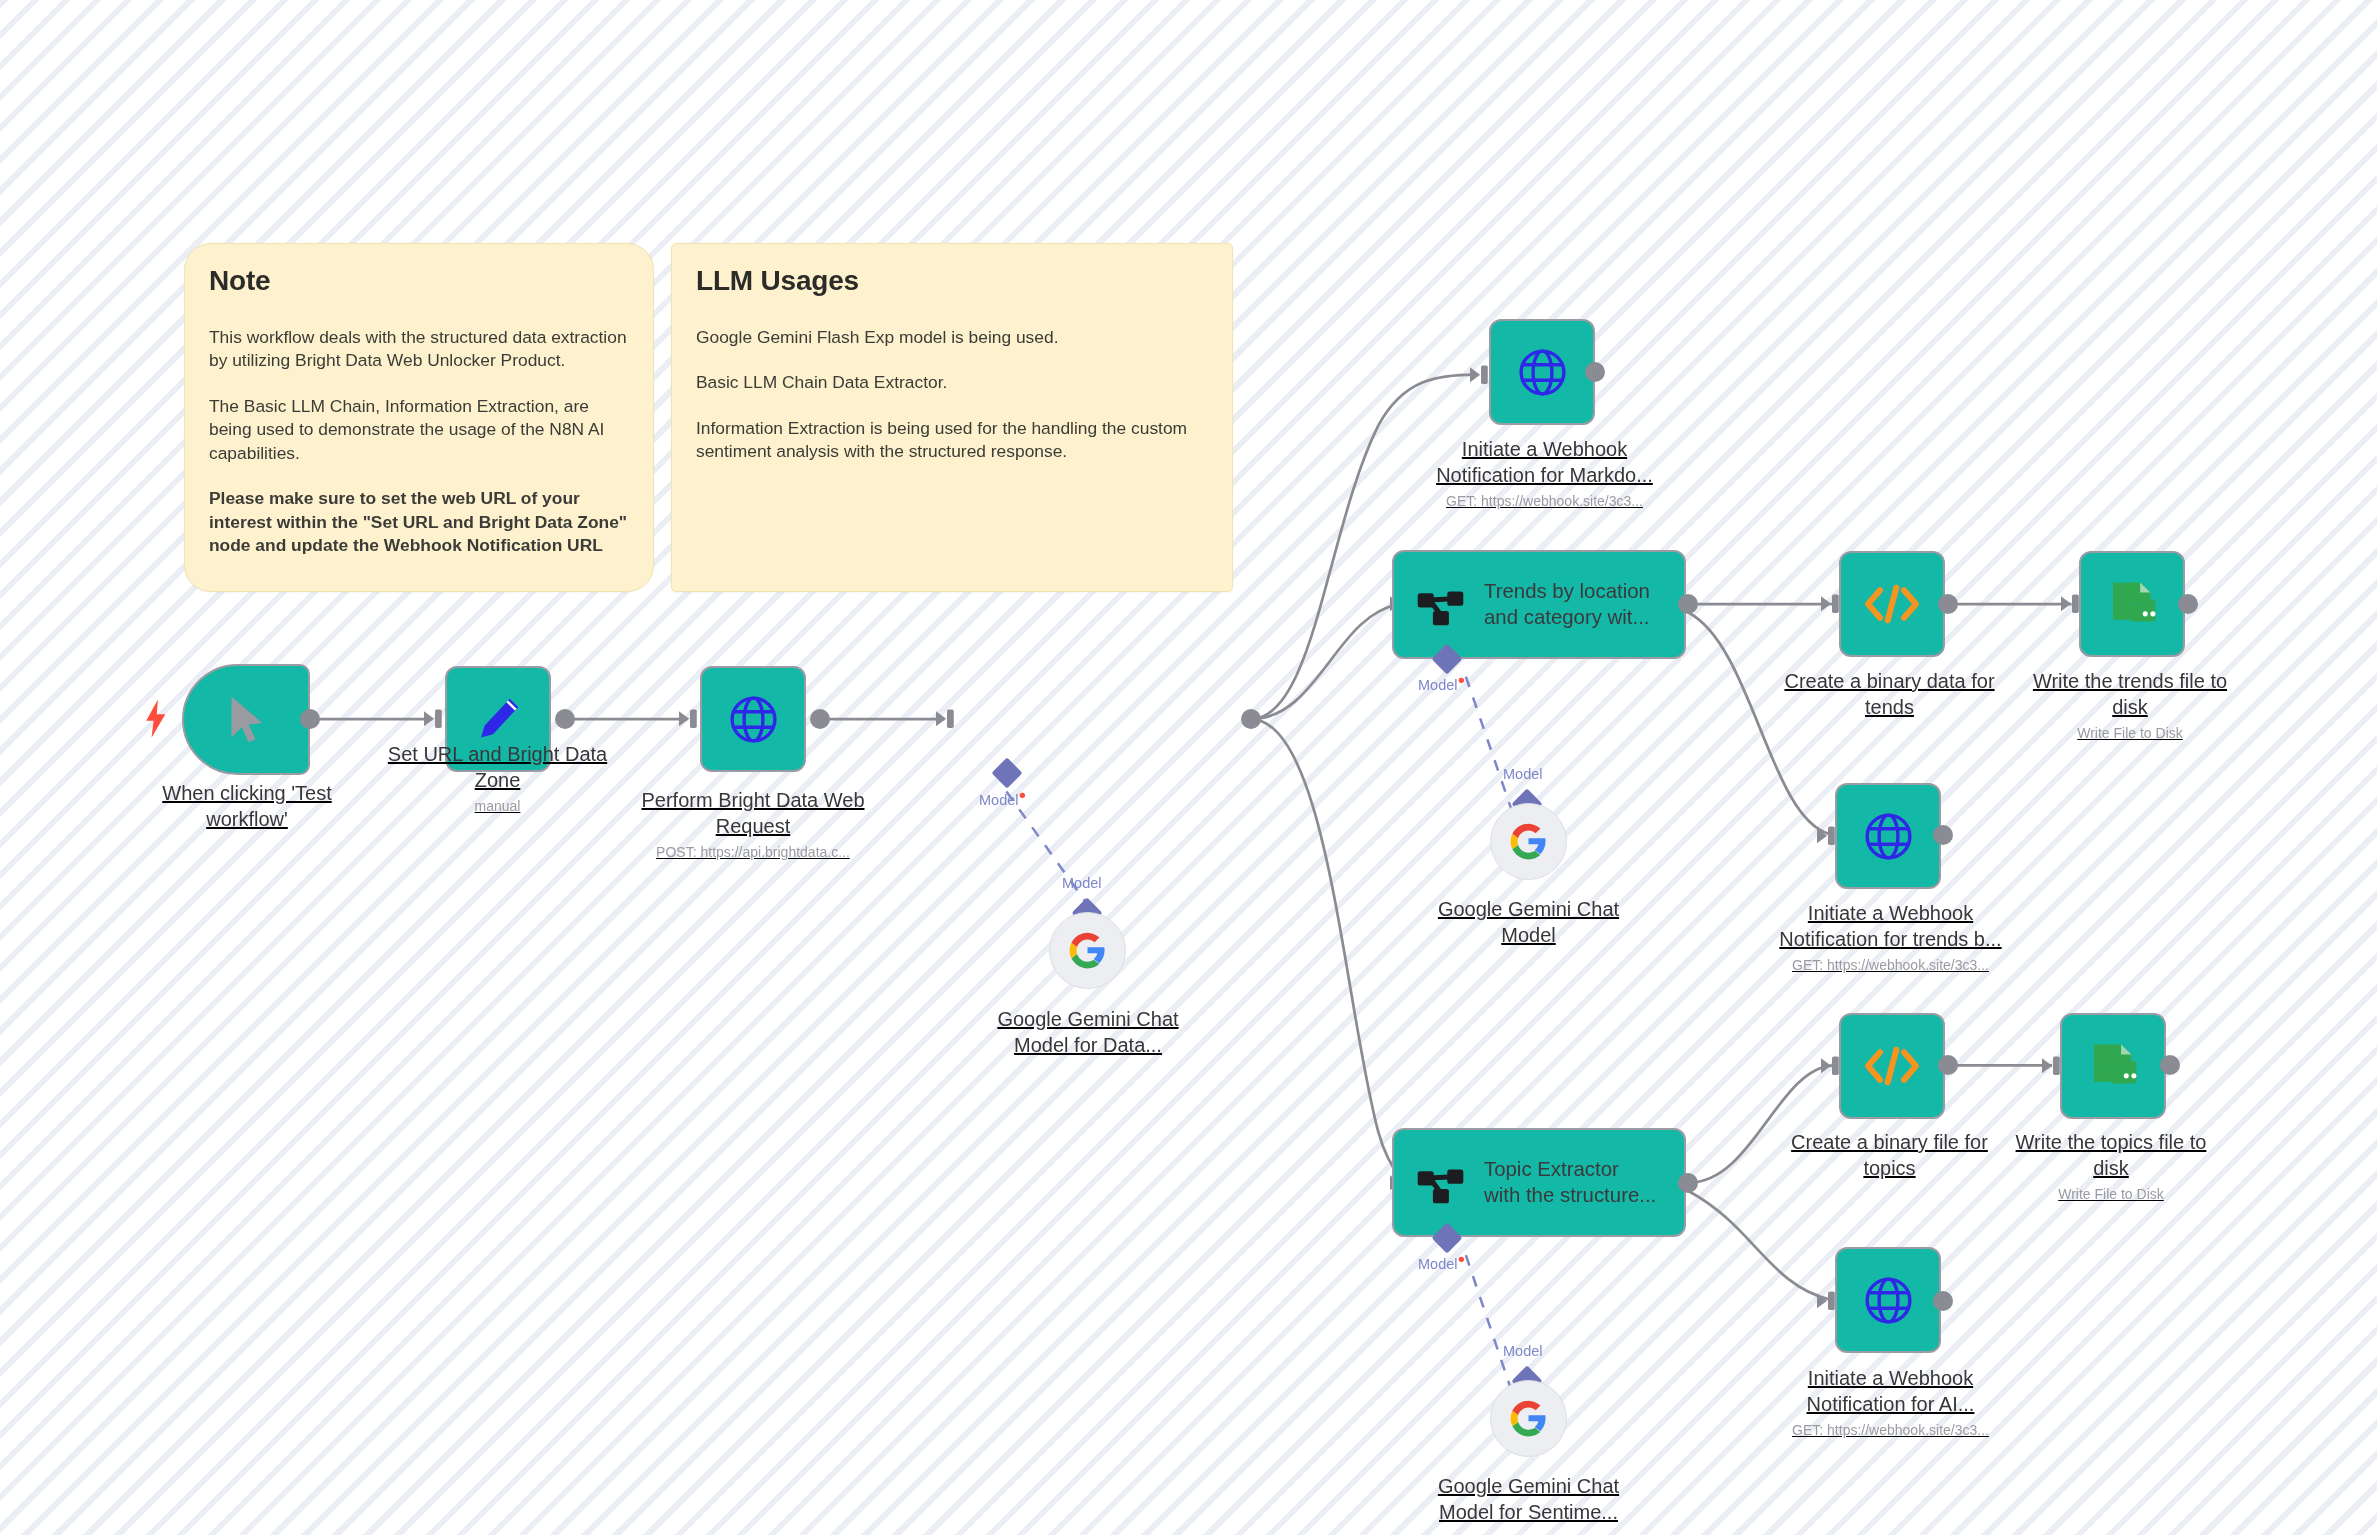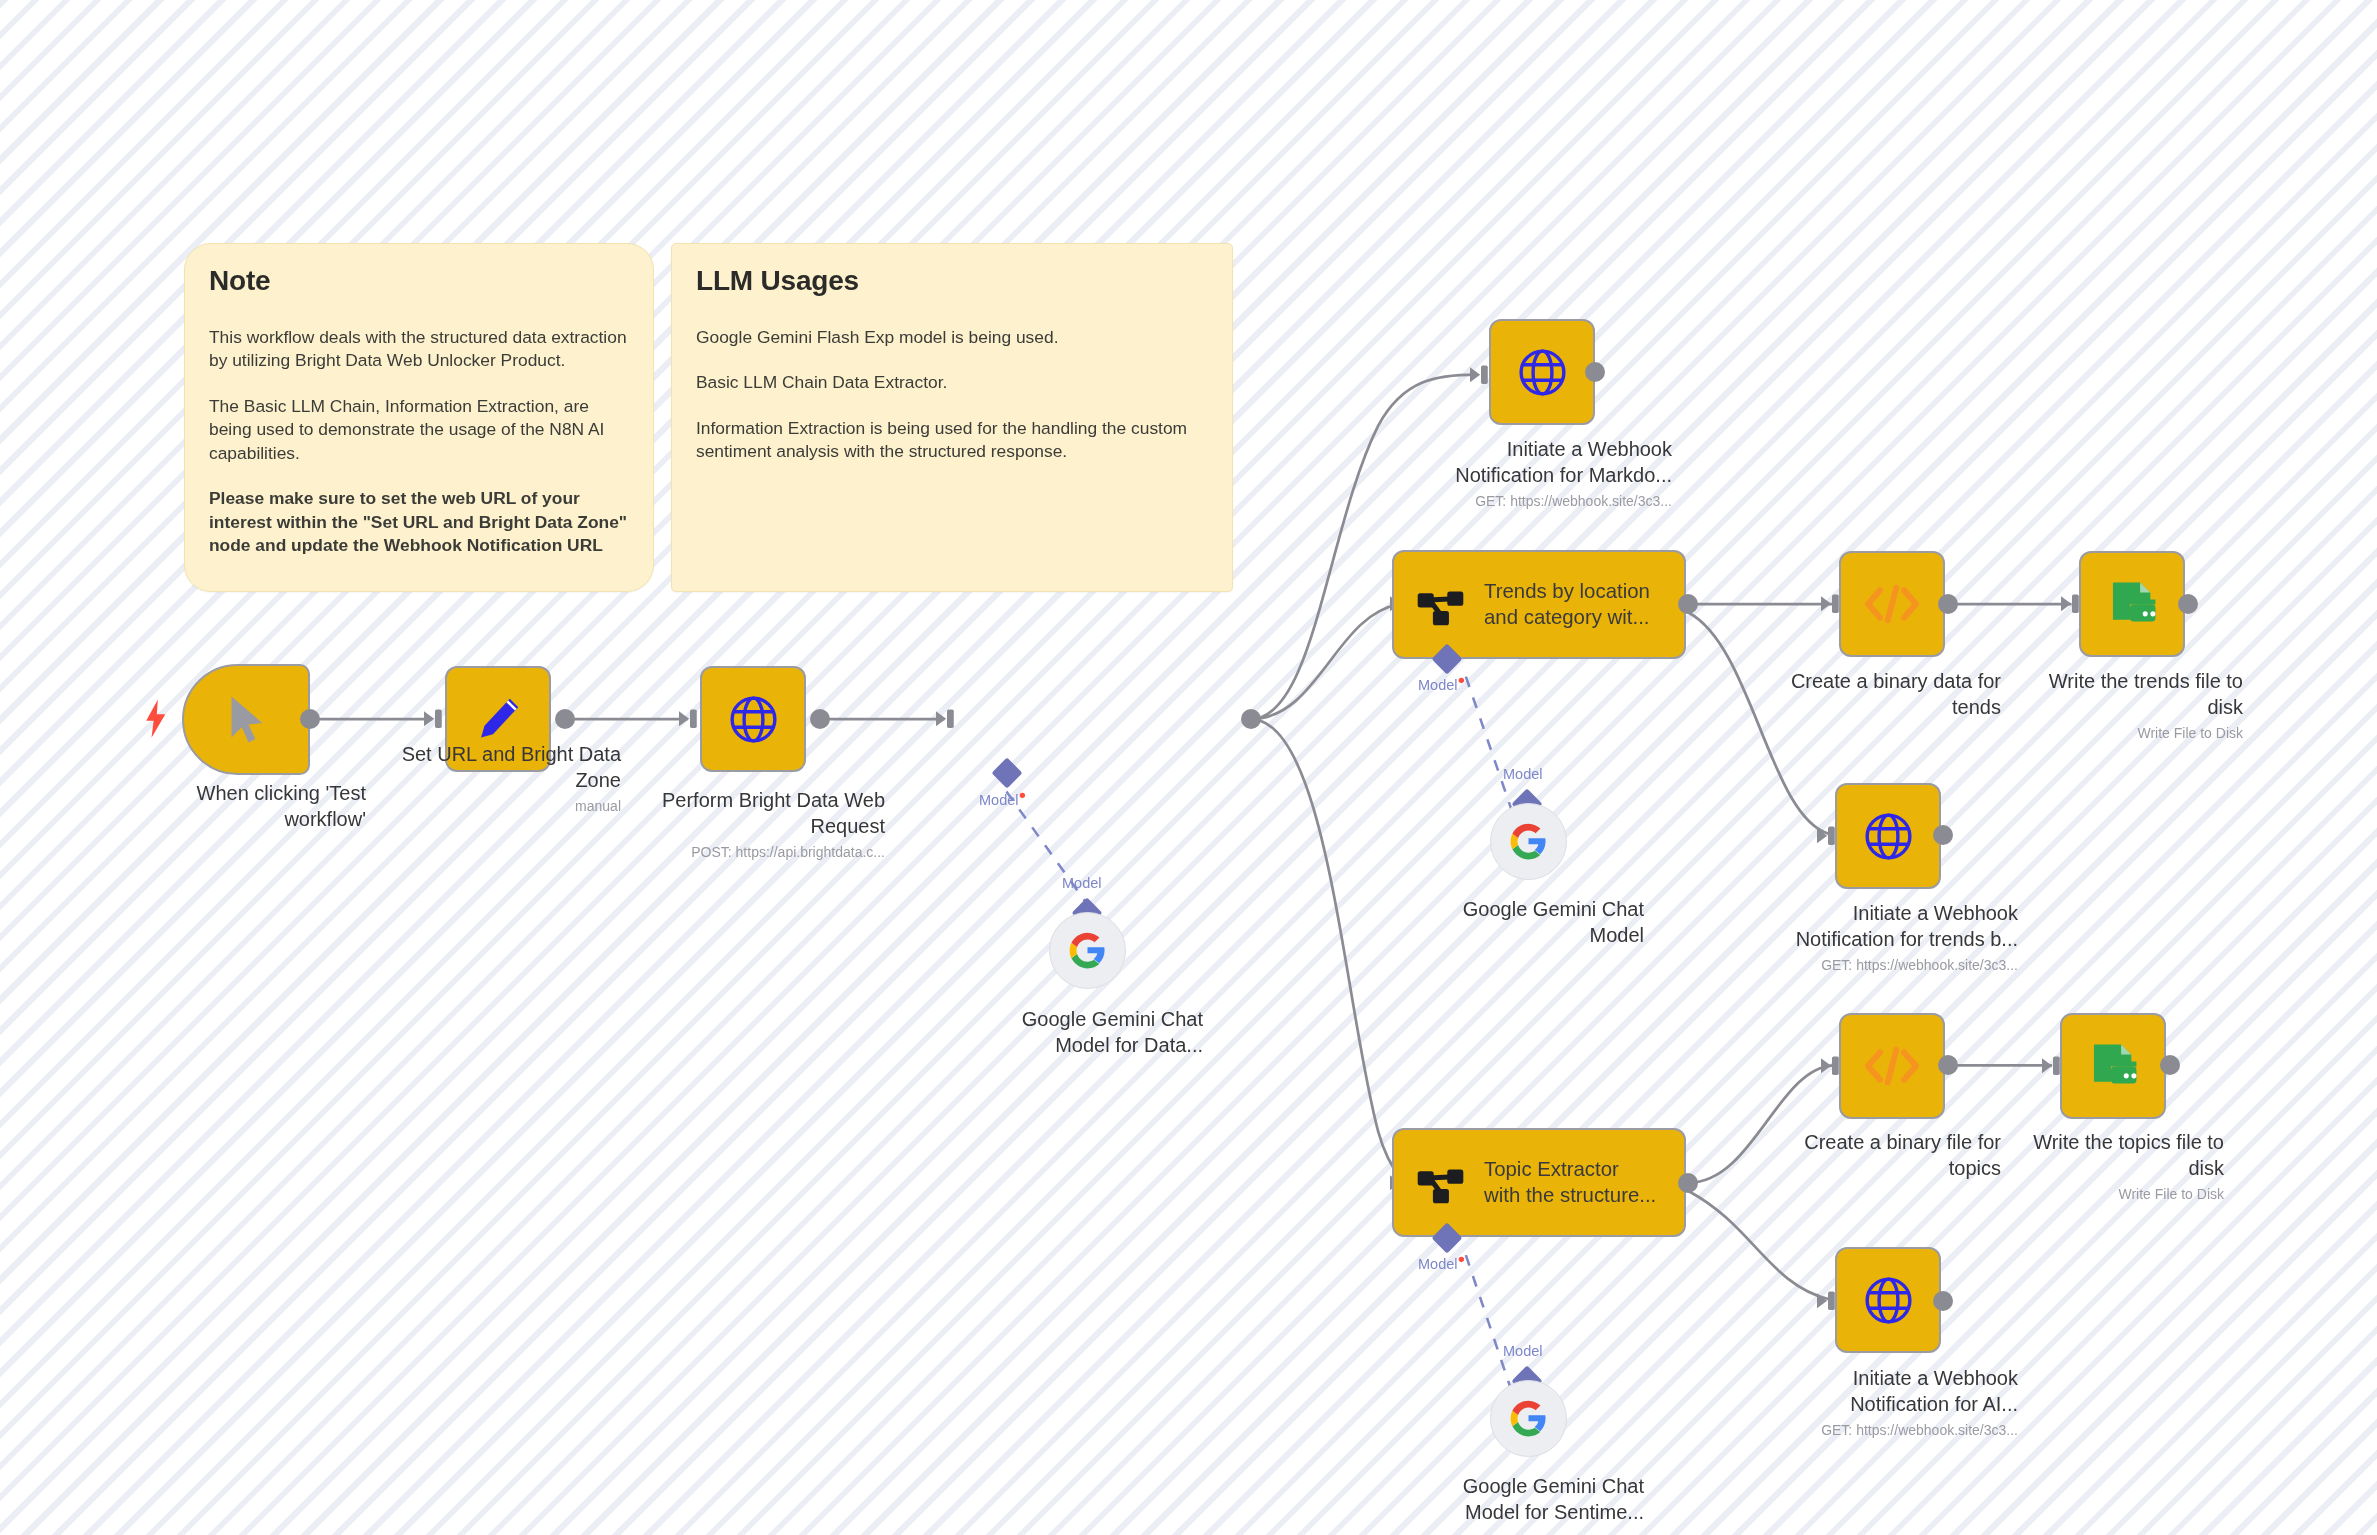--- a/index.html
+++ b/index.html
@@ -19,29 +19,29 @@
     position:absolute;background:#fdf2cd;border:0.9px solid #f2e3b0;
     border-radius:5.1px;box-sizing:border-box;padding:22px 24px;
     box-shadow:0 0.9px 1.7px rgba(0,0,0,.04);
   }
   .sticky h2{margin:0 0 29px 0;font-size:28px;line-height:1.1;color:#2b2b29;font-weight:bold;letter-spacing:-0.2px;}
   .sticky p{margin:0 0 22px 0;font-size:17.4px;line-height:1.35;color:#3b3b38;}
   .sticky p.bold{font-weight:bold;margin-bottom:0;}
   .sticky p:last-child{margin-bottom:0;}
 
   
-  .node{position:absolute;box-sizing:border-box;background:#eab308;
+  .node{position:absolute;box-sizing:border-box;background:#14b8a6;
         border:2.1px solid #9b9ba3;border-radius:12px;
         display:flex;align-items:center;}
   .node.sq{width:106px;height:106px;justify-content:center;}
   .node.wide{width:294px;height:109px;padding-left:22px;gap:19px;}
   .node.trigger{width:128px;height:111px;border-radius:66px 12px 12px 66px;justify-content:center;}
   .node-title-inline{font-size:20.4px;line-height:1.25;color:#3a3a3c;font-weight:normal;}
 
-  .caption{position:absolute;text-align:right;pointer-events:none;}
+  .caption{position:absolute;text-align:center;pointer-events:none;text-decoration:underline;}
   .caption .ttl{font-size:20px;line-height:1.3;color:#37373a;font-weight:normal;white-space:pre-line;}
   .caption .sub{font-size:14px;line-height:1.3;color:#9a9aa2;margin-top:4.3px;}
 
   
   .circle-node{position:absolute;width:75px;height:75px;border-radius:50%;
     background:#eceef2;border:1.3px solid #dcdee4;display:flex;align-items:center;justify-content:center;}
 
   
   .dot{position:absolute;width:20.4px;height:20.4px;border-radius:50%;background:#8b8b93;}
   .inarrow{position:absolute;width:22px;height:25.5px;}

